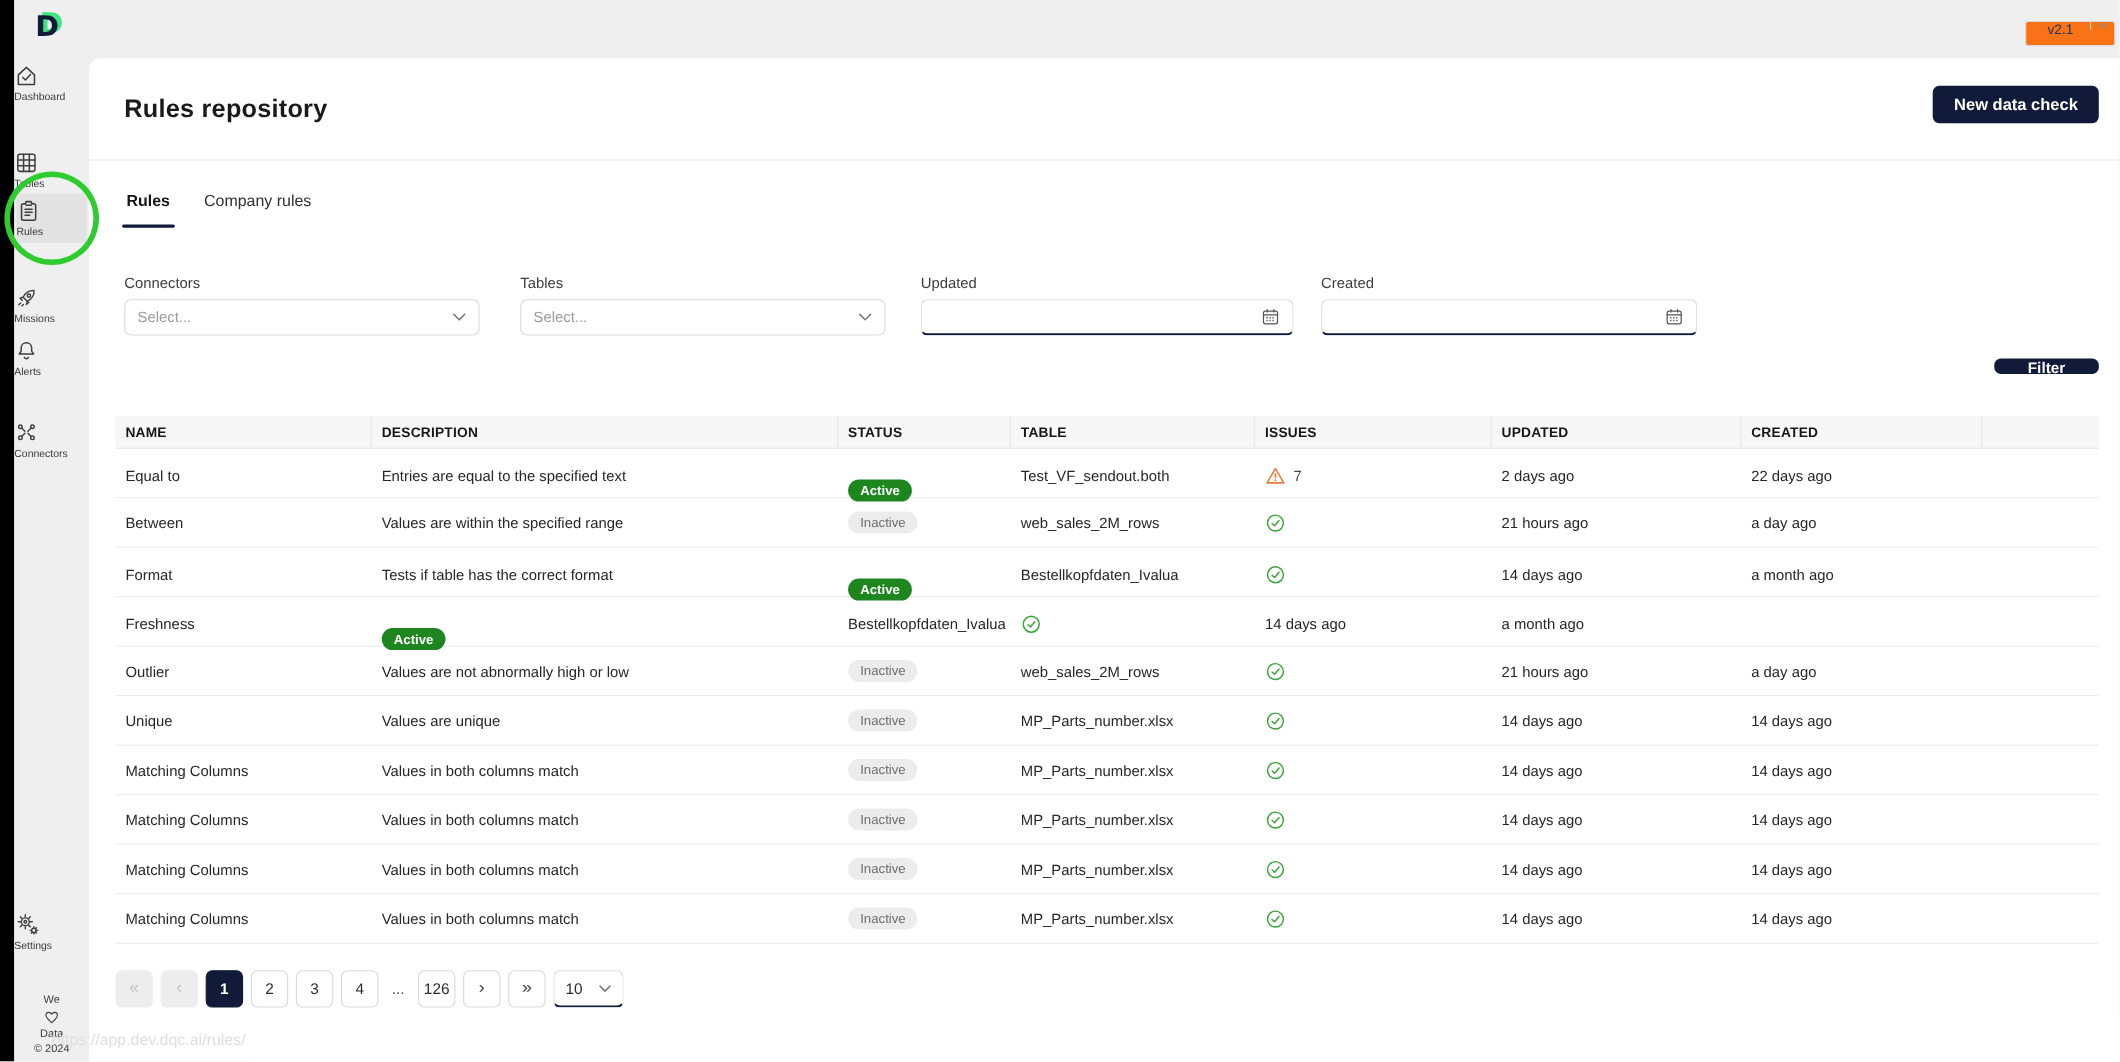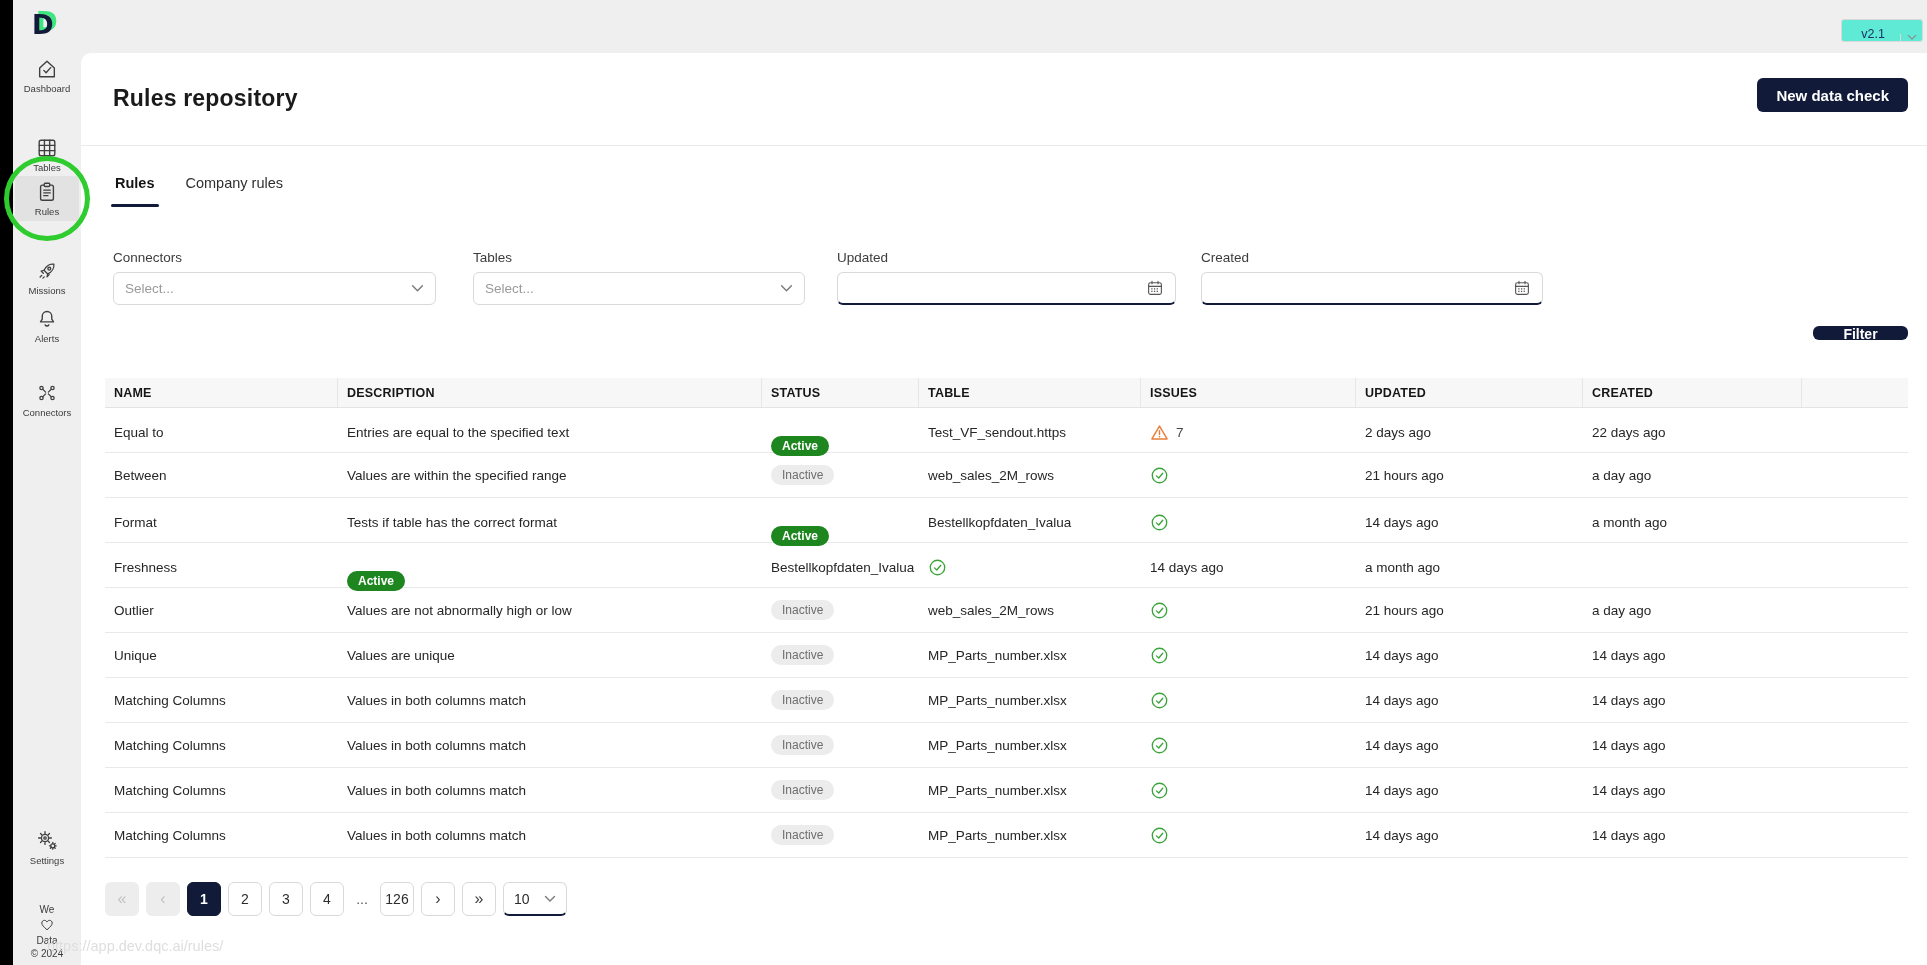--- a/index.html
+++ b/index.html
@@ -7,34 +7,34 @@
     --head-bg:#f7f7f7; --text:#212121; --muted:#3c3c3c; --ph:#9a9a9a;
     --green-badge:#1e861e; --inactive-bg:#ececec; --inactive-tx:#6e6e6e;
     --check:#3aa43a; --warn:#e87d3b; --annot:#2ecc2e; --logo-green:#3fe57f;
   }
   *{box-sizing:border-box; margin:0; padding:0;}
   html,body{width:1927px; height:965px; overflow:hidden;}
   body{background:var(--gray-bg); font-family:"Liberation Sans",sans-serif; color:var(--text); position:relative;}
 
   .black-edge{position:absolute; left:0; top:0; width:13px; height:965px; background:#000;}
   .sidebar{position:absolute; left:13px; top:0; width:68px; height:965px; background:var(--gray-bg); z-index:5;}
-  .side-item{position:absolute; left:0; width:68px; display:flex; flex-direction:column; align-items:center; cursor:pointer;}
+  .side-item{position:absolute; left:0; width:68px; display:flex; flex-direction:column; align-items:flex-start; cursor:pointer;}
   .side-item .lbl{font-size:9.5px; color:#3b3b3b; margin-top:3px; white-space:nowrap;}
   .side-item svg{display:block;}
   .side-item.active-item{left:2px; width:64px; background:#e2e2e2; border-radius:4px; padding:5px 0 4px;}
   .logo{position:absolute; left:16px; top:8px; width:40px; height:34px;}
   .logo span{position:absolute; font-size:26px; font-weight:800; font-family:"DejaVu Sans",sans-serif;}
   .logo .back{left:7px; top:-1px; color:var(--logo-green);}
   .logo .front{left:3px; top:2px; color:var(--navy);}
   .side-footer{position:absolute; left:0; top:903px; width:68px; text-align:center; font-size:10px; color:#3b3b3b; line-height:13px;}
   .side-footer svg{margin:1px auto; display:block;}
 
   .annotation-circle{position:absolute; left:4px; top:156px; width:86px; height:85px; border:5px solid var(--annot); border-radius:50%; z-index:60; pointer-events:none;}
 
-  .version-select{position:absolute; right:4px; top:19px; height:23px; background:#5eead4; border:1px solid var(--border); border-radius:3px; display:flex; align-items:flex-end; z-index:6; cursor:pointer;}
+  .version-select{position:absolute; right:4px; top:19px; height:23px; background:#f97316; border:1px solid var(--border); border-radius:3px; display:flex; align-items:flex-start; z-index:6; cursor:pointer;}
   .version-select .vtxt{padding:0 15px 0 19px; font-size:12.5px; color:#1c3366; display:flex; align-items:center;}
   .version-select .vchev{width:22px; border-left:1px solid var(--border); display:flex; align-items:center; justify-content:center;}
 
   .card{position:absolute; left:81px; top:53px; right:0; bottom:0; background:#fff; border-top-left-radius:10px; z-index:4;padding-left:20px;}
   .page-title{position:absolute; left:32px; top:32px; font-size:23px; font-weight:600; color:#1a1a1a; letter-spacing:.2px;}
   .btn-navy{background:var(--navy); color:#fff; font-weight:700; border:none; border-radius:6px; cursor:pointer; font-family:inherit;}
   .new-check{position:absolute; right:19px; top:25px; height:34px; padding:0 19px; font-size:15px;}
   .hdr-divider{position:absolute; left:0; right:0; top:92px; height:1px; background:#eaeaea;}
 
   .tabs{position:absolute; left:32px; top:118px; display:flex; gap:27px;}
@@ -262,21 +262,21 @@
         <div class="th">CREATED</div>
         <div class="th"></div>
       </div>
     <div>
         <div class="tr">
           <div class="td">Equal to</div>
           <div class="td">Entries are equal to the specified text</div>
           <div class="td">
             <span class="badge active">Active</span>
           </div>
-          <div class="td">Test_VF_sendout.https</div>
+          <div class="td">Test_VF_sendout.both</div>
           <div class="td">
             <svg width="19" height="19" viewBox="0 0 20 20" fill="none" stroke="#e87d3b" stroke-width="1.5" stroke-linejoin="round" stroke-linecap="round">
               <path d="M10 3.2 L18 16.8 H2 Z"></path>
               <path d="M10 8.2 V12"></path>
               <circle cx="10" cy="14.3" r="0.9" fill="#e87d3b" stroke="none"></circle>
             </svg>
             <span class="issue-count">7</span>
           </div>
           <div class="td">2 days ago</div>
           <div class="td">22 days ago</div>

